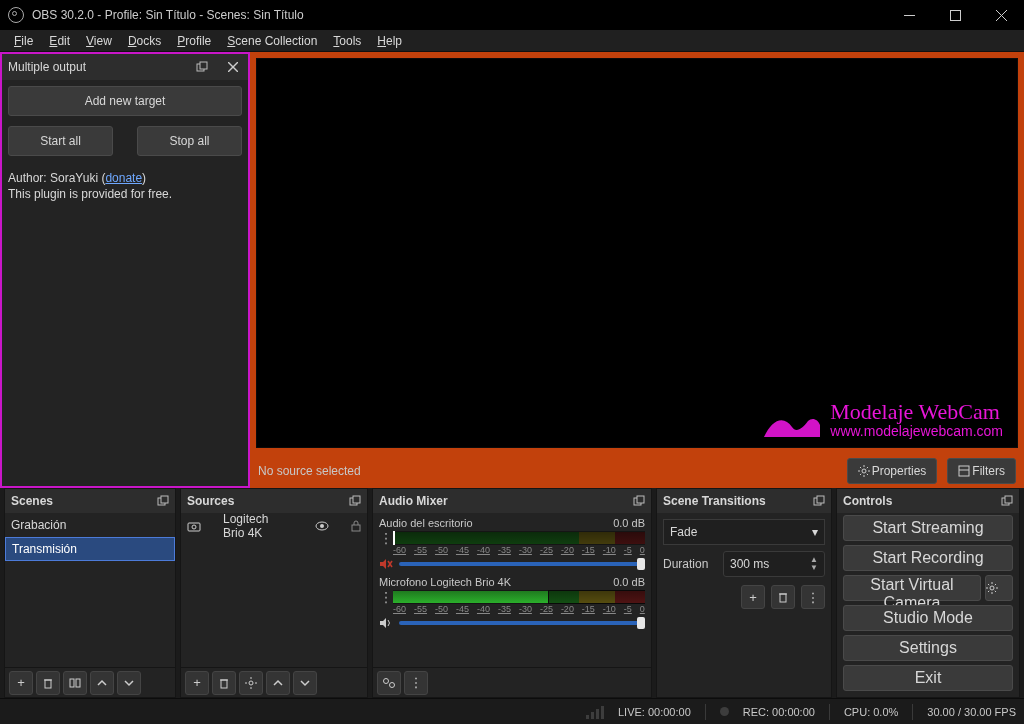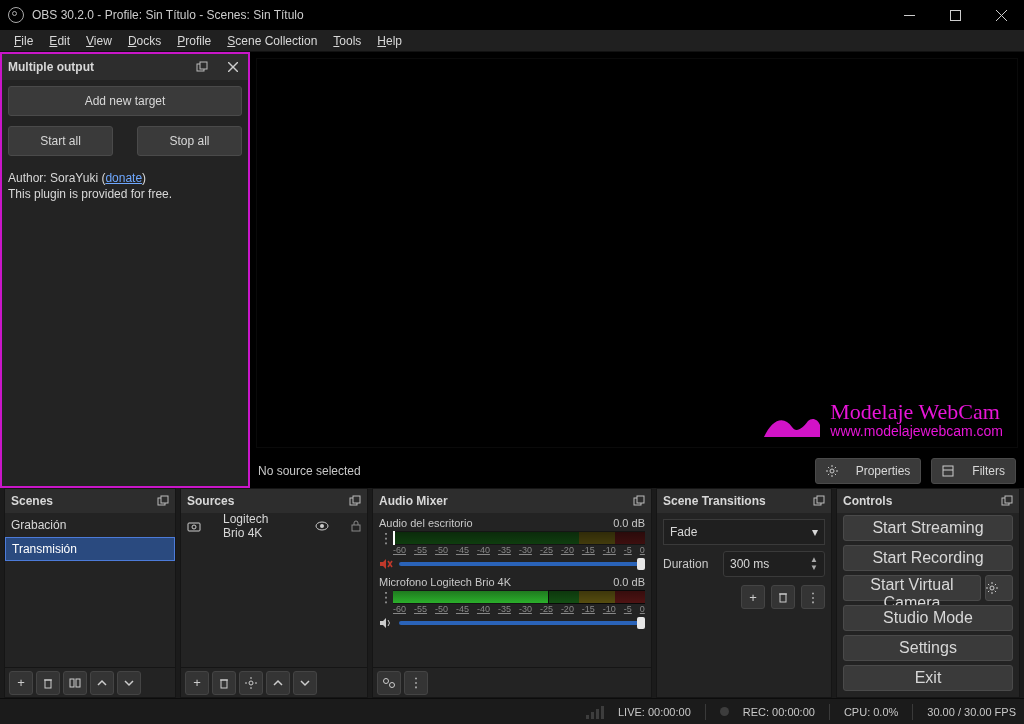--- a/index.html
+++ b/index.html
@@ -7,42 +7,42 @@
 .titlebar { height: 30px; background: #000; display: flex; align-items: center; padding: 0 0 0 8px; color: #ccc; font-size: 12px; }
 .titlebar .icon { width: 16px; height: 16px; border: 1.5px solid #aaa; border-radius: 50%; margin-right: 8px; position: relative; }
 .titlebar .icon::after { content:""; position:absolute; left:3px; top:3px; width:3px; height:3px; border:1px solid #aaa; border-radius:50%; }
 .titlebar .spacer { flex: 1; }
 .winbtn { width: 46px; height: 30px; display: flex; align-items: center; justify-content: center; color: #ccc; cursor: pointer; }
 .menubar { height: 22px; background: #202020; display: flex; align-items: center; padding: 0 6px; border-bottom: 1px solid #111; gap: 0; }
 .menubar .mitem { padding: 2px 8px; cursor: pointer; color: #d8d8d8; }
 .menubar .mitem .ul { text-decoration: underline; }
 .workspace { flex: 1; display: flex; min-height: 0; }
 .dock { background: #232323; border: 1px solid #111; display: flex; flex-direction: column; }
-.dock-title { height: 26px; background: #2d2d2d; display: flex; align-items: center; padding: 0 6px; font-weight: 700; gap: 13px; }
+.dock-title { height: 26px; background: #2d2d2d; display: flex; align-items: center; padding: 0 6px; font-weight: 400; gap: 13px; }
 .dock-title .t { flex: 1; }
 .dock-title .ibtn { width: 18px; height: 18px; display:flex; align-items:center; justify-content:center; cursor:pointer; color:#ccc; }
 .dock-body { flex: 1; padding: 6px; overflow: hidden; }
 .mo-dock { width: 250px; border: 2px solid #c916c9; border-top-width:2px; }
 .mo-btn { background: #3a3a3a; border: 1px solid #4a4a4a; color: #d8d8d8; height: 30px; border-radius: 3px; cursor: pointer; font-size: 12px; }
 .mo-add { width: 100%; margin-bottom: 10px; }
 .mo-row { display: flex; gap: 24px; margin-bottom: 14px; }
 .mo-row .mo-btn { flex: 1; }
 .mo-note { font-size: 12px; color: #d8d8d8; line-height: 1.35; }
 .mo-note a { color: #6fa8ff; text-decoration: underline; }
-.preview-side { flex: 1; display: flex; flex-direction: column; background: #000000; }
+.preview-side { flex: 1; display: flex; flex-direction: column; background: #c2410c; }
 .preview { flex: 1; margin: 6px; background: #000; position: relative; border: 1px solid #0a0a0a; }
 .watermark { position: absolute; right: 14px; bottom: 8px; text-align: left; display:flex; align-items:flex-end; gap:8px; }
 .wm-shape { width:60px; height:30px; position:relative; }
 .wm-shape svg { width:100%; height:100%; }
 .wm-text1 { font-family: "Comic Sans MS", cursive; font-size: 22px; color: #e815d8; line-height: 1; }
 .wm-text2 { font-size: 14px; color: #e815d8; text-align:right; }
 .srcbar { height: 34px; display: flex; align-items: center; padding: 0 8px; gap: 10px; }
 .srcbar .lbl { color: #c8c8c8; }
 .srcbar .spacer { flex: 1; }
-.pillbtn { background: #3a3a3a; border: 1px solid #4a4a4a; color: #d8d8d8; height: 26px; padding: 0 10px; border-radius: 3px; cursor: pointer; display:flex; align-items:center; gap:18px; font-size:12px; }
+.pillbtn { background: #3a3a3a; border: 1px solid #4a4a4a; color: #d8d8d8; height: 26px; padding: 0 10px; border-radius: 3px; cursor: pointer; display:flex; align-items:center; gap:2px; font-size:12px; }
 .lower { height: 210px; display: flex; gap: 4px; padding: 0 4px 0 4px; background:#1b1b1b; }
 .panel { background: #232323; display: flex; flex-direction: column; border:1px solid #151515; }
 .panel .phdr { height: 24px; background: #2d2d2d; display: flex; align-items: center; padding: 0 6px; font-weight: 600; }
 .panel .phdr .pt { flex: 1; }
 .panel .pbody { flex: 1; display: flex; flex-direction: column; overflow:hidden; }
 .scenes { width: 172px; }
 .sources { width: 188px; }
 .mixer { flex: 1; }
 .trans { width: 176px; }
 .controls { width: 184px; }

